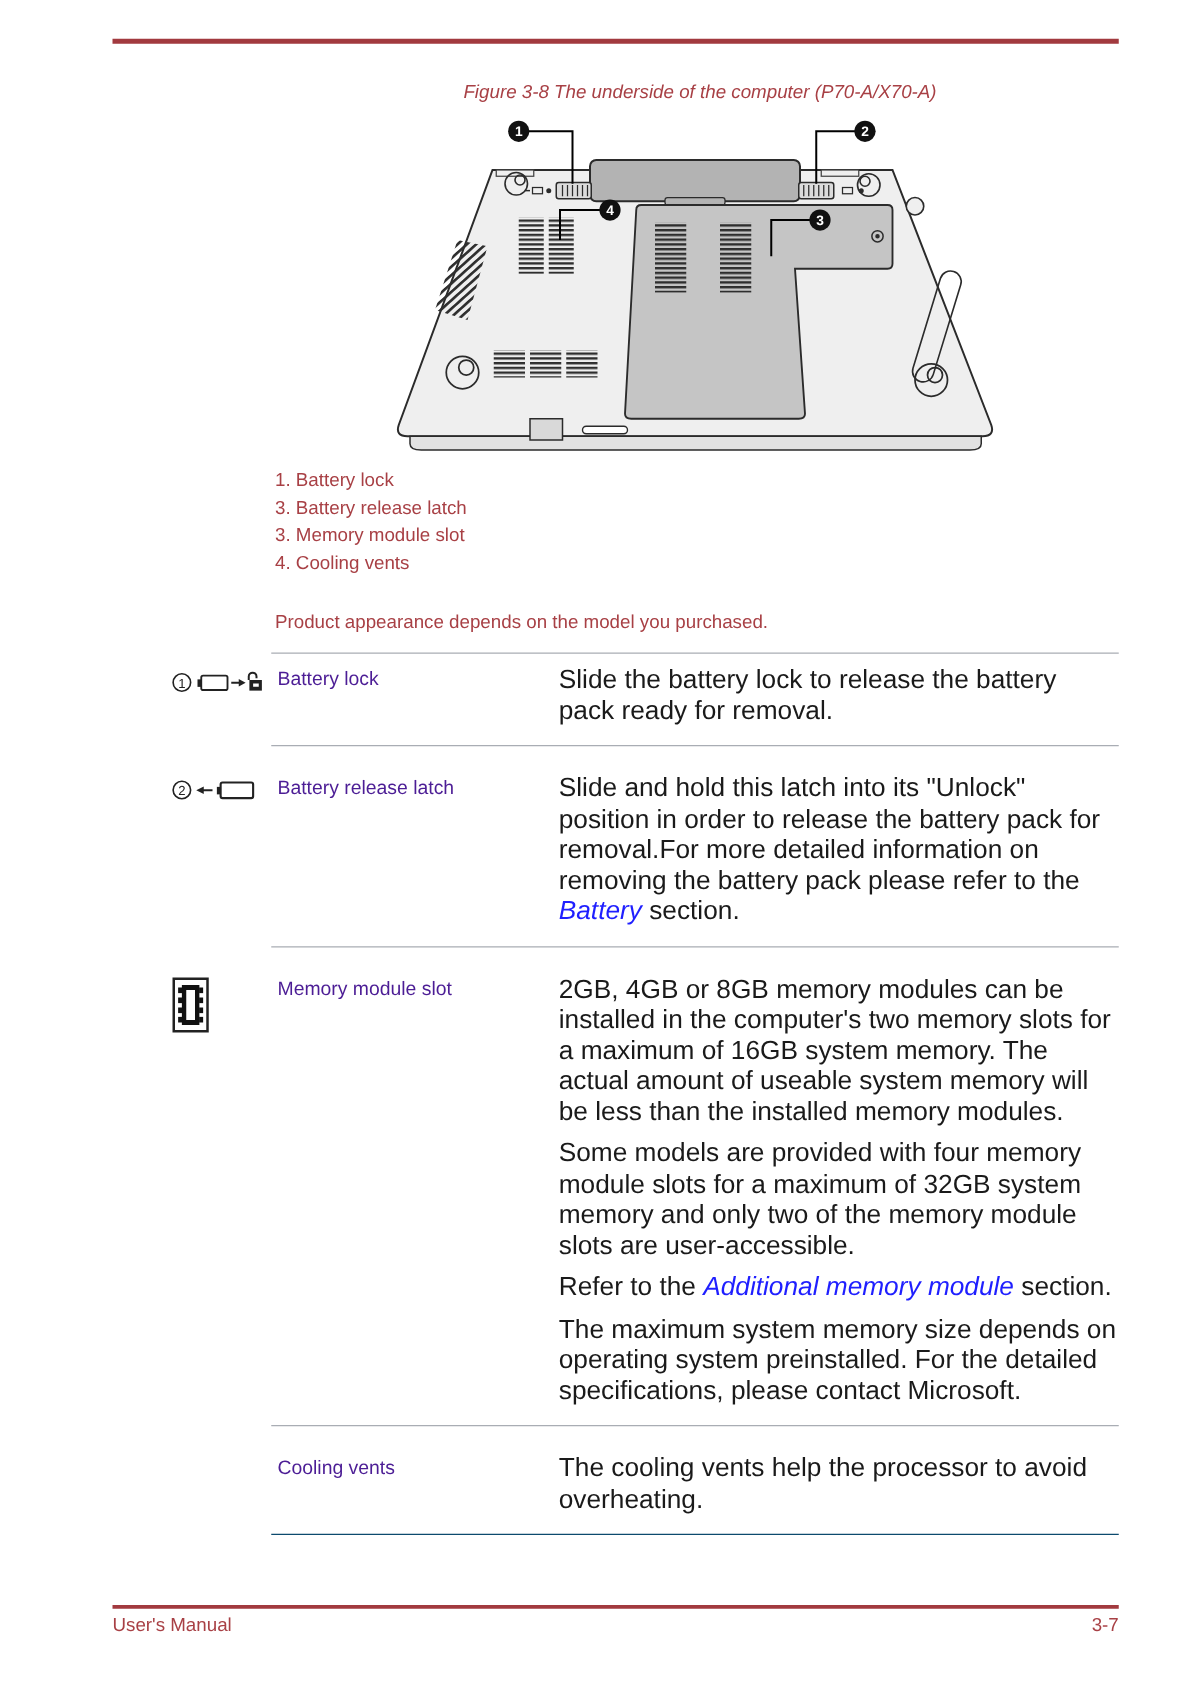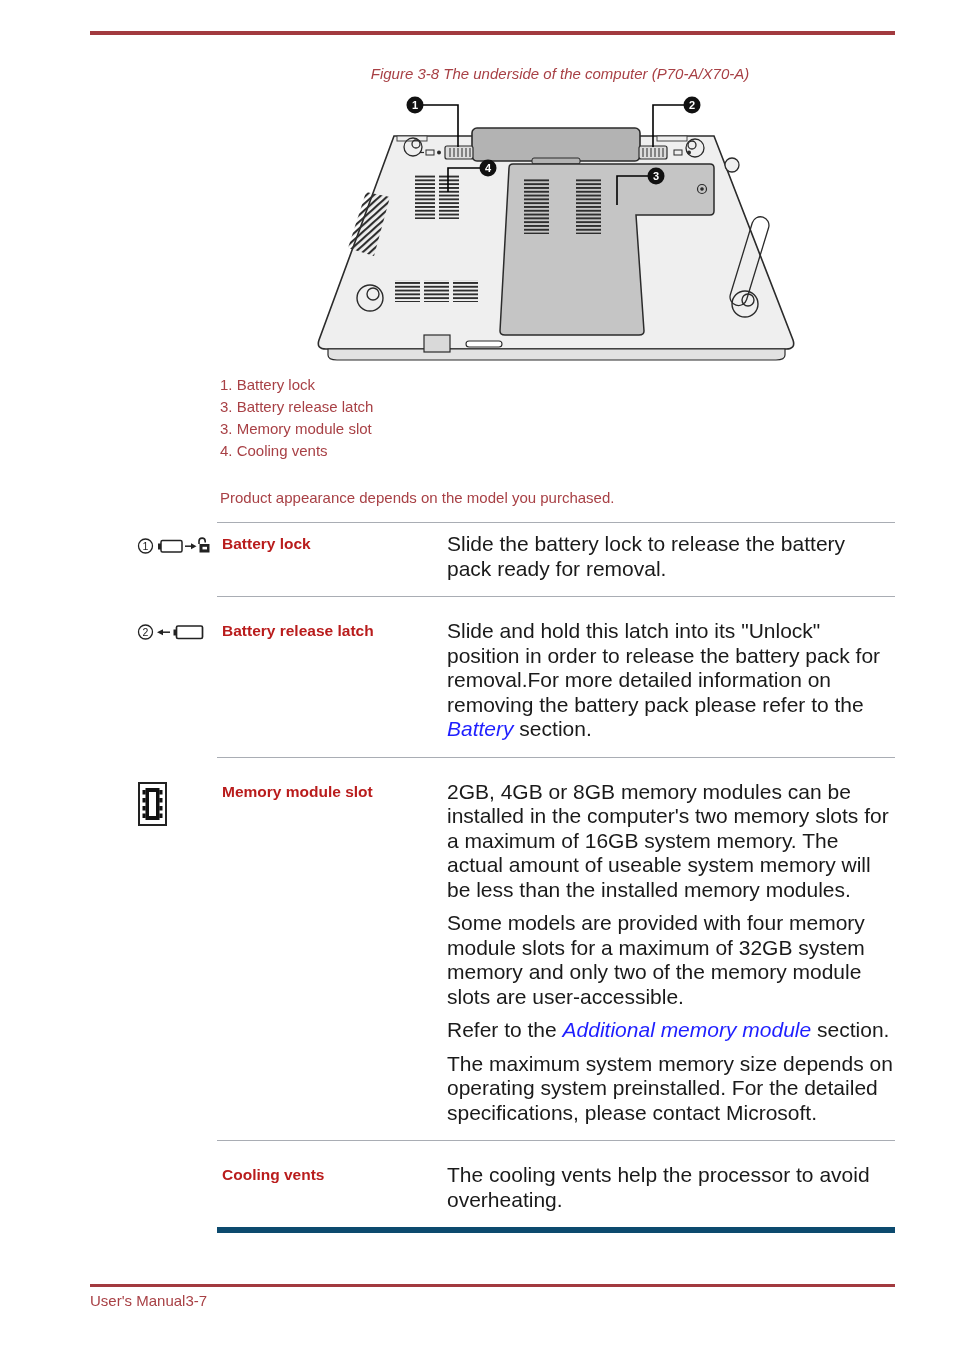--- a/index.html
+++ b/index.html
@@ -19,31 +19,31 @@
   .legend-col.second{width:auto;}
 
   .appearance-note{margin:26px 0 0 130px;color:#a84045;font-size:15px;line-height:20px;}
 
   .feature-table{margin-top:14px;}
   .t-row{display:flex;align-items:stretch;}
   .icon-cell{flex:none;width:127px;box-sizing:border-box;padding:12px 0 0 47px;}
   .row-body{flex:1;display:flex;border-top:1px solid #a9adb4;box-sizing:border-box;
     padding:9px 0 15px 5px;}
   .t-row + .t-row .row-body{padding-top:22px;}
-  .t-row.last .row-body{border-bottom:6px solid #0c4a6e;}
+  .t-row.last .row-body{border-bottom:1px solid #0c4a6e;}
   .t-row + .t-row .icon-cell{padding-top:24px;}
-  .term{flex:none;width:225px;font-weight:bold;font-size:15.5px;line-height:24.5px;color:#b91c1c;}
+  .term{flex:none;width:225px;font-weight:normal;font-size:15.5px;line-height:24.5px;color:#4c1d95;}
   .desc{flex:1;font-size:21px;line-height:24.5px;color:#1a1a1a;}
   .desc p{margin:0 0 9px 0;}
   .desc p:last-child{margin-bottom:0;}
   a.xref{color:#1f1fff;font-style:italic;text-decoration:none;}
 
   .footer{position:absolute;left:90px;right:59px;top:1284px;}
   .footer-rule{height:3px;background:#a23a3f;}
-  .footer-row{display:flex;justify-content:flex-start;margin-top:5px;
+  .footer-row{display:flex;justify-content:space-between;margin-top:5px;
     font-size:15px;color:#a84045;}
 </style>
 </head>
 <body>
 
 <div class="page">
 
   <div class="top-rule"></div>
 
   <div class="figure-caption">Figure 3-8 The underside of the computer (P70-A/X70-A)</div>

